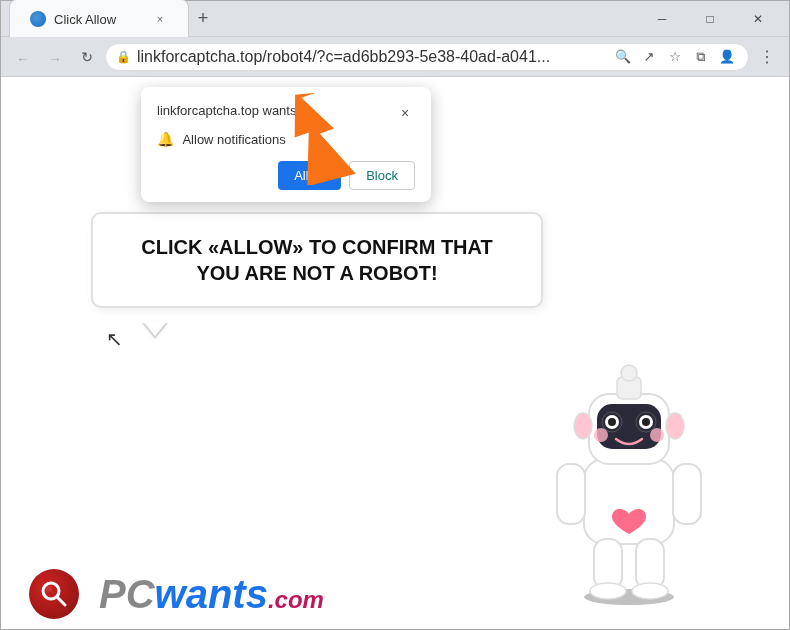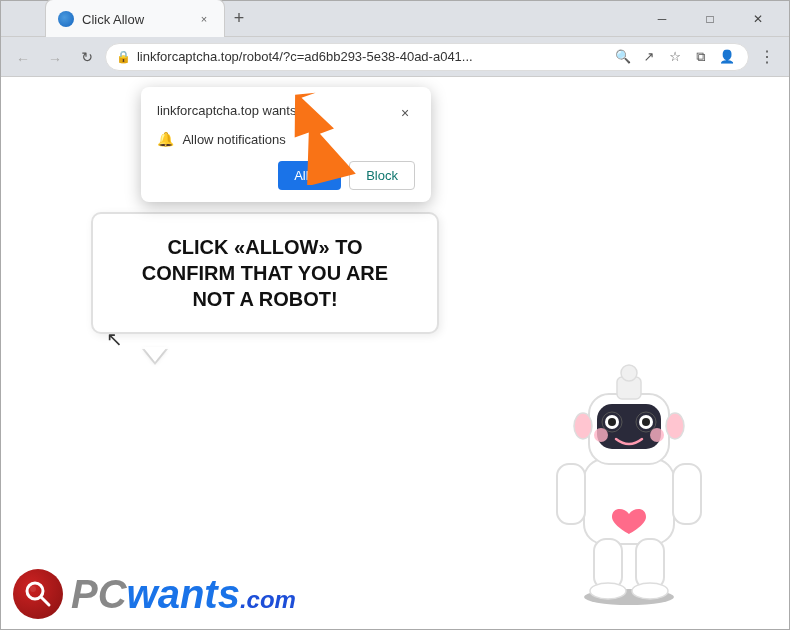--- a/index.html
+++ b/index.html
@@ -34,31 +34,30 @@
 
     .tab-bar {
       display: flex;
       align-items: center;
       flex: 1;
     }
 
     .tab {
       background: #f8f9fa;
       border-radius: 8px 8px 0 0;
-      padding: 0 12px;
+      padding: 0 20px;
       height: 40px;
       display: flex;
       align-items: center;
       gap: 8px;
       font-size: 13px;
       color: #333;
       border: 1px solid #ccc;
       border-bottom: none;
       min-width: 180px;
-      margin-left: 36px;
     }
 
     .tab-favicon {
       width: 16px;
       height: 16px;
       border-radius: 50%;
       background: radial-gradient(circle at 40% 40%, #4a9ade, #1565c0);
       flex-shrink: 0;
     }
 
@@ -145,21 +144,21 @@
     .address-lock {
       color: #555;
       font-size: 12px;
     }
 
     .address-text {
       flex: 1;
       white-space: nowrap;
       overflow: hidden;
       text-overflow: ellipsis;
-      font-size: 13px;
+      font-size: 16px;
     }
 
     .address-icons {
       display: flex;
       gap: 4px;
     }
 
     .addr-icon {
       width: 22px;
       height: 22px;
@@ -281,21 +280,21 @@
 
     
     .speech-bubble {
       position: absolute;
       top: 135px;
       left: 90px;
       background: white;
       border-radius: 10px;
       border: 2px solid #e0e0e0;
       padding: 20px 30px;
-      width: 348px;
+      width: 452px;
       text-align: center;
       box-shadow: 2px 2px 8px rgba(0,0,0,0.08);
     }
 
     .speech-bubble::after {
       content: '';
       position: absolute;
       bottom: -30px;
       left: 50px;
       border-width: 15px 12px 0 12px;
@@ -328,24 +327,24 @@
       bottom: 20px;
       right: 60px;
       width: 200px;
       height: 280px;
     }
 
     
     .pcrisk-logo {
       position: absolute;
       bottom: 10px;
-      left: 12px;
-      display: flex;
-      align-items: center;
-      gap: 8px;
+      left: 28px;
+      display: flex;
+      align-items: center;
+      gap: 20px;
     }
 
     .pcrisk-icon {
       width: 50px;
       height: 50px;
       background: radial-gradient(circle at 35% 35%, #cc2222, #881111);
       border-radius: 50%;
       display: flex;
       align-items: center;
       justify-content: center;
@@ -487,18 +486,18 @@
 
         <svg width="30" height="30" viewBox="0 0 30 30">
           <circle cx="12" cy="12" r="8" fill="none" stroke="white" stroke-width="3"></circle>
           <line x1="18" y1="18" x2="26" y2="26" stroke="white" stroke-width="3" stroke-linecap="round"></line>
           <circle cx="10" cy="10" r="3" fill="#cc4444" opacity="0.6"></circle>
         </svg>
       </div>
       <div style="display:flex; align-items:baseline; font-size:40px; font-weight:900; font-style:italic;">
         <span style="color:#888">PC</span>
           <span style="color:#1a73e8">wants</span>
-          <span style="color:#1d4ed8; font-size:24px;">.com</span>
+          <span style="color:#be185d; font-size:24px;">.com</span>
       </div>
     </div>
 
   </div>
 </div>
 
 </body></html>

